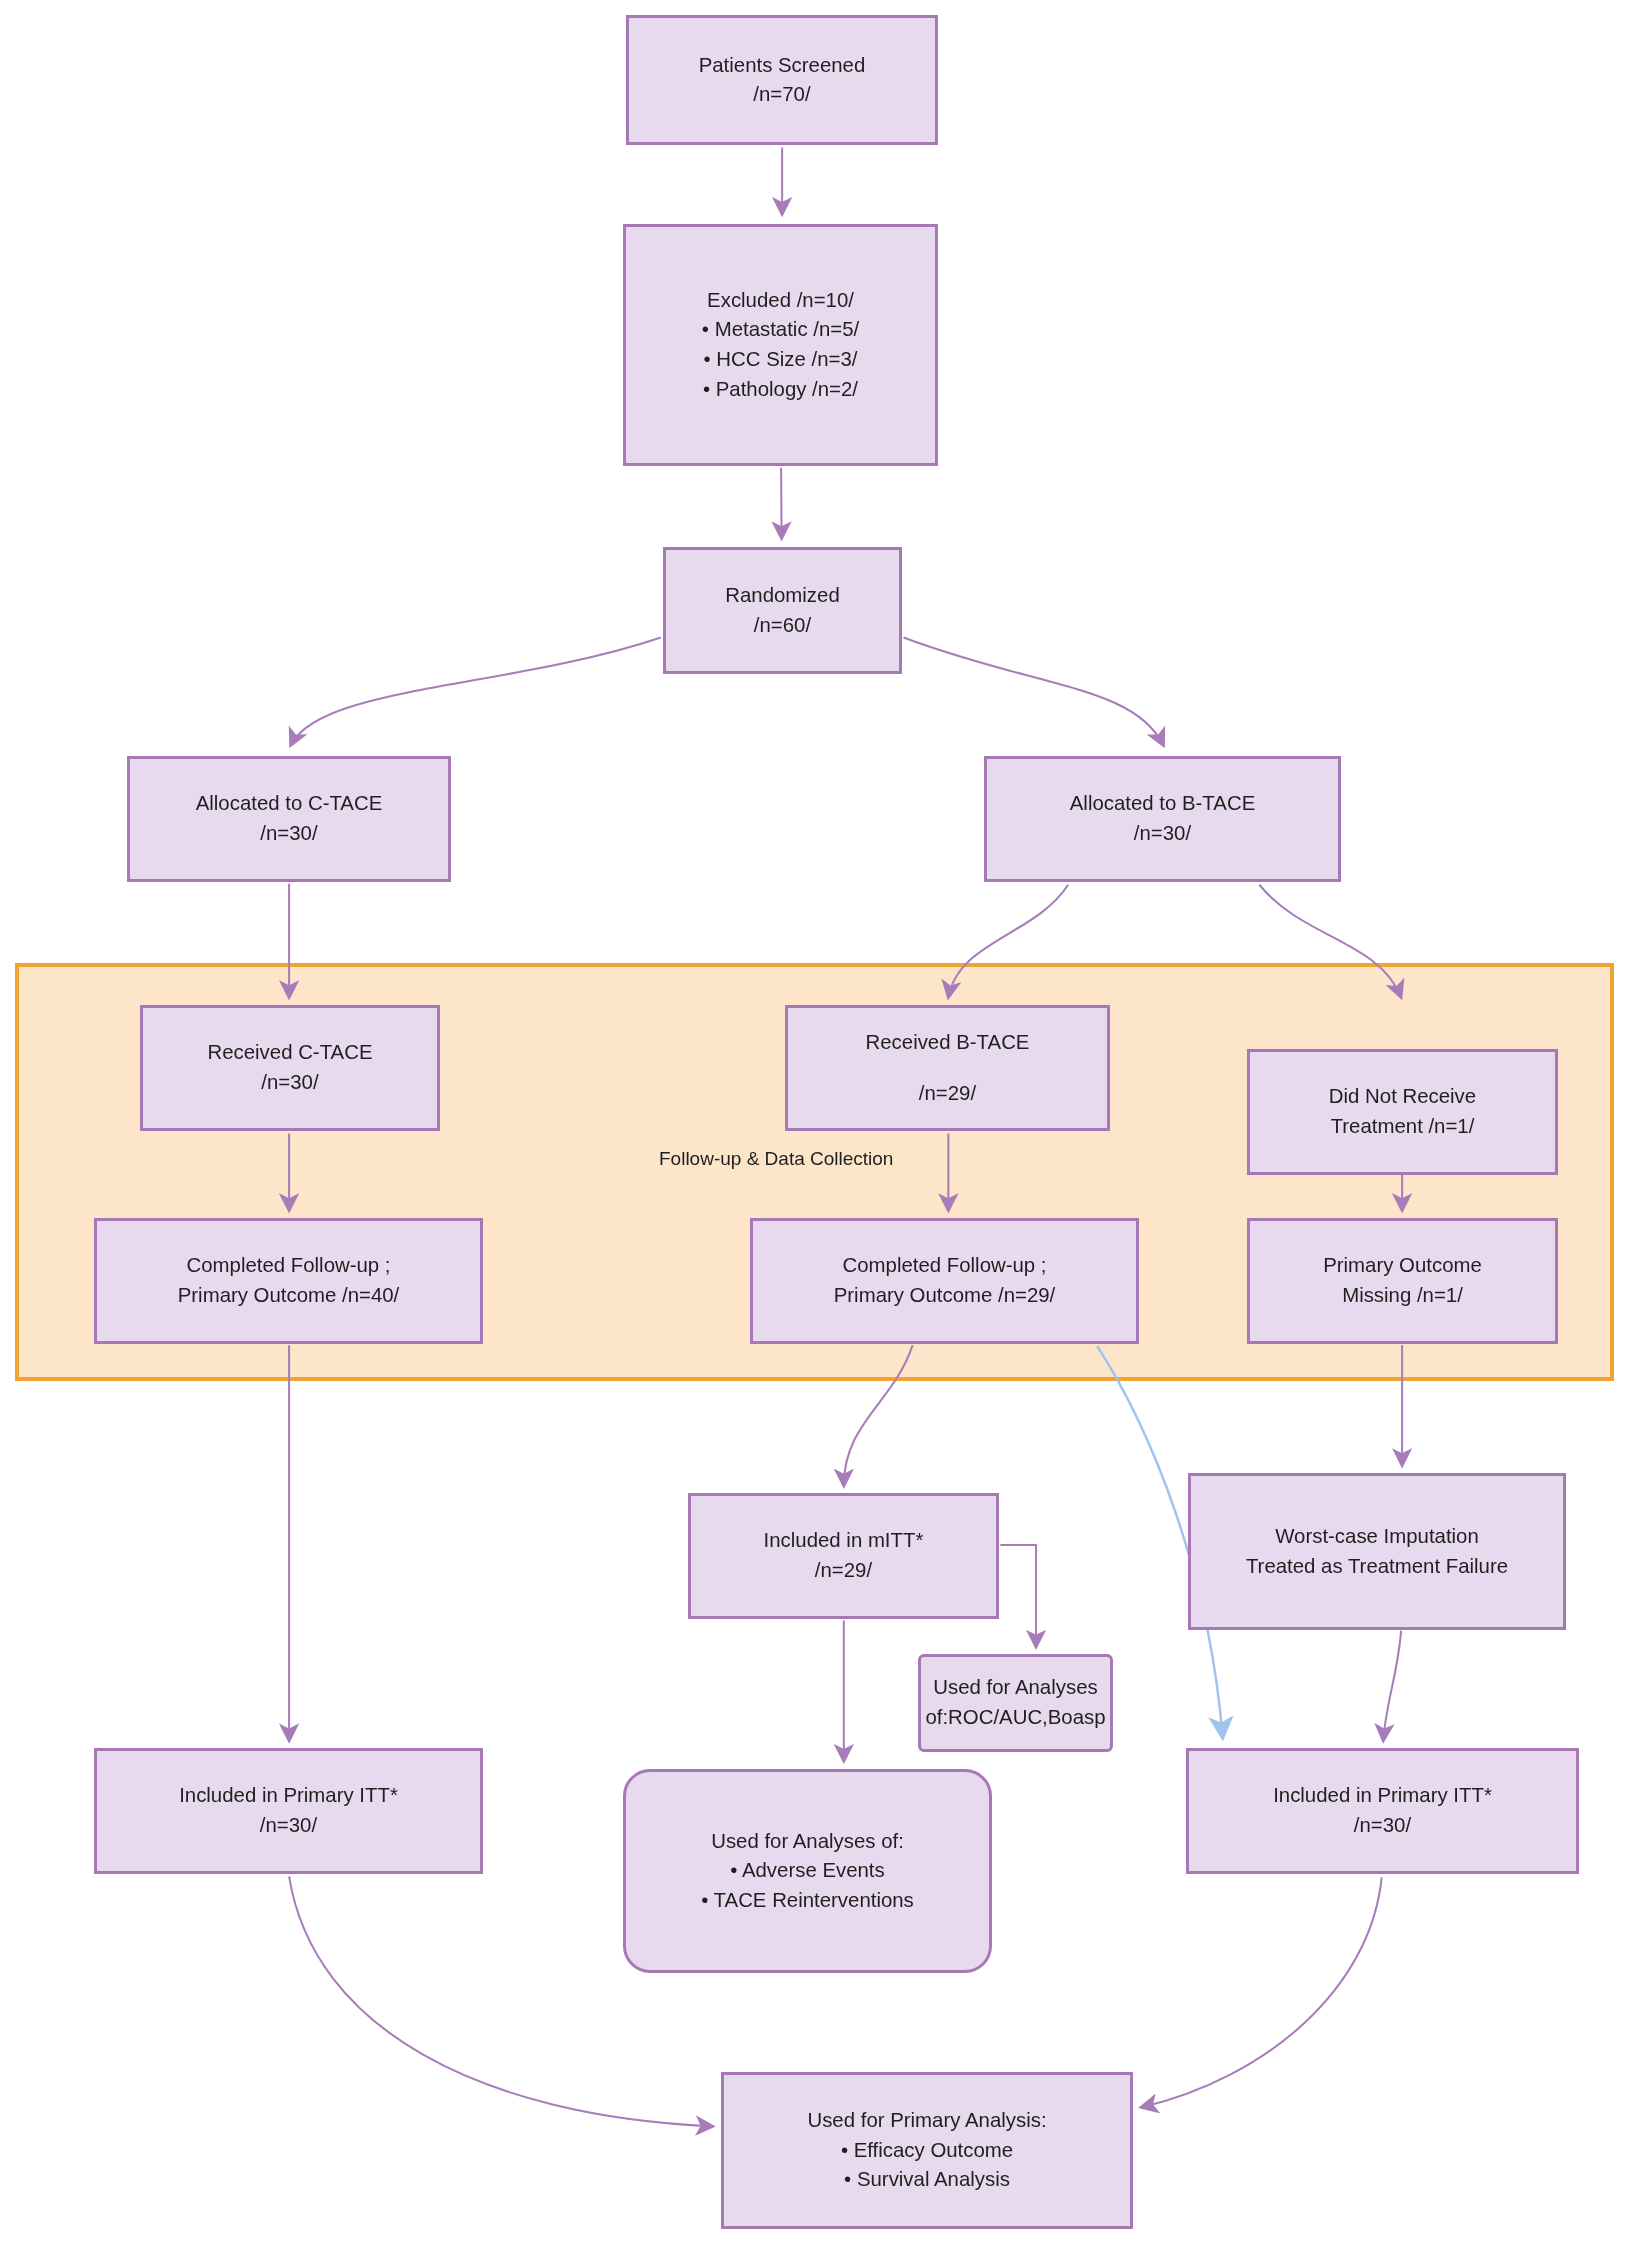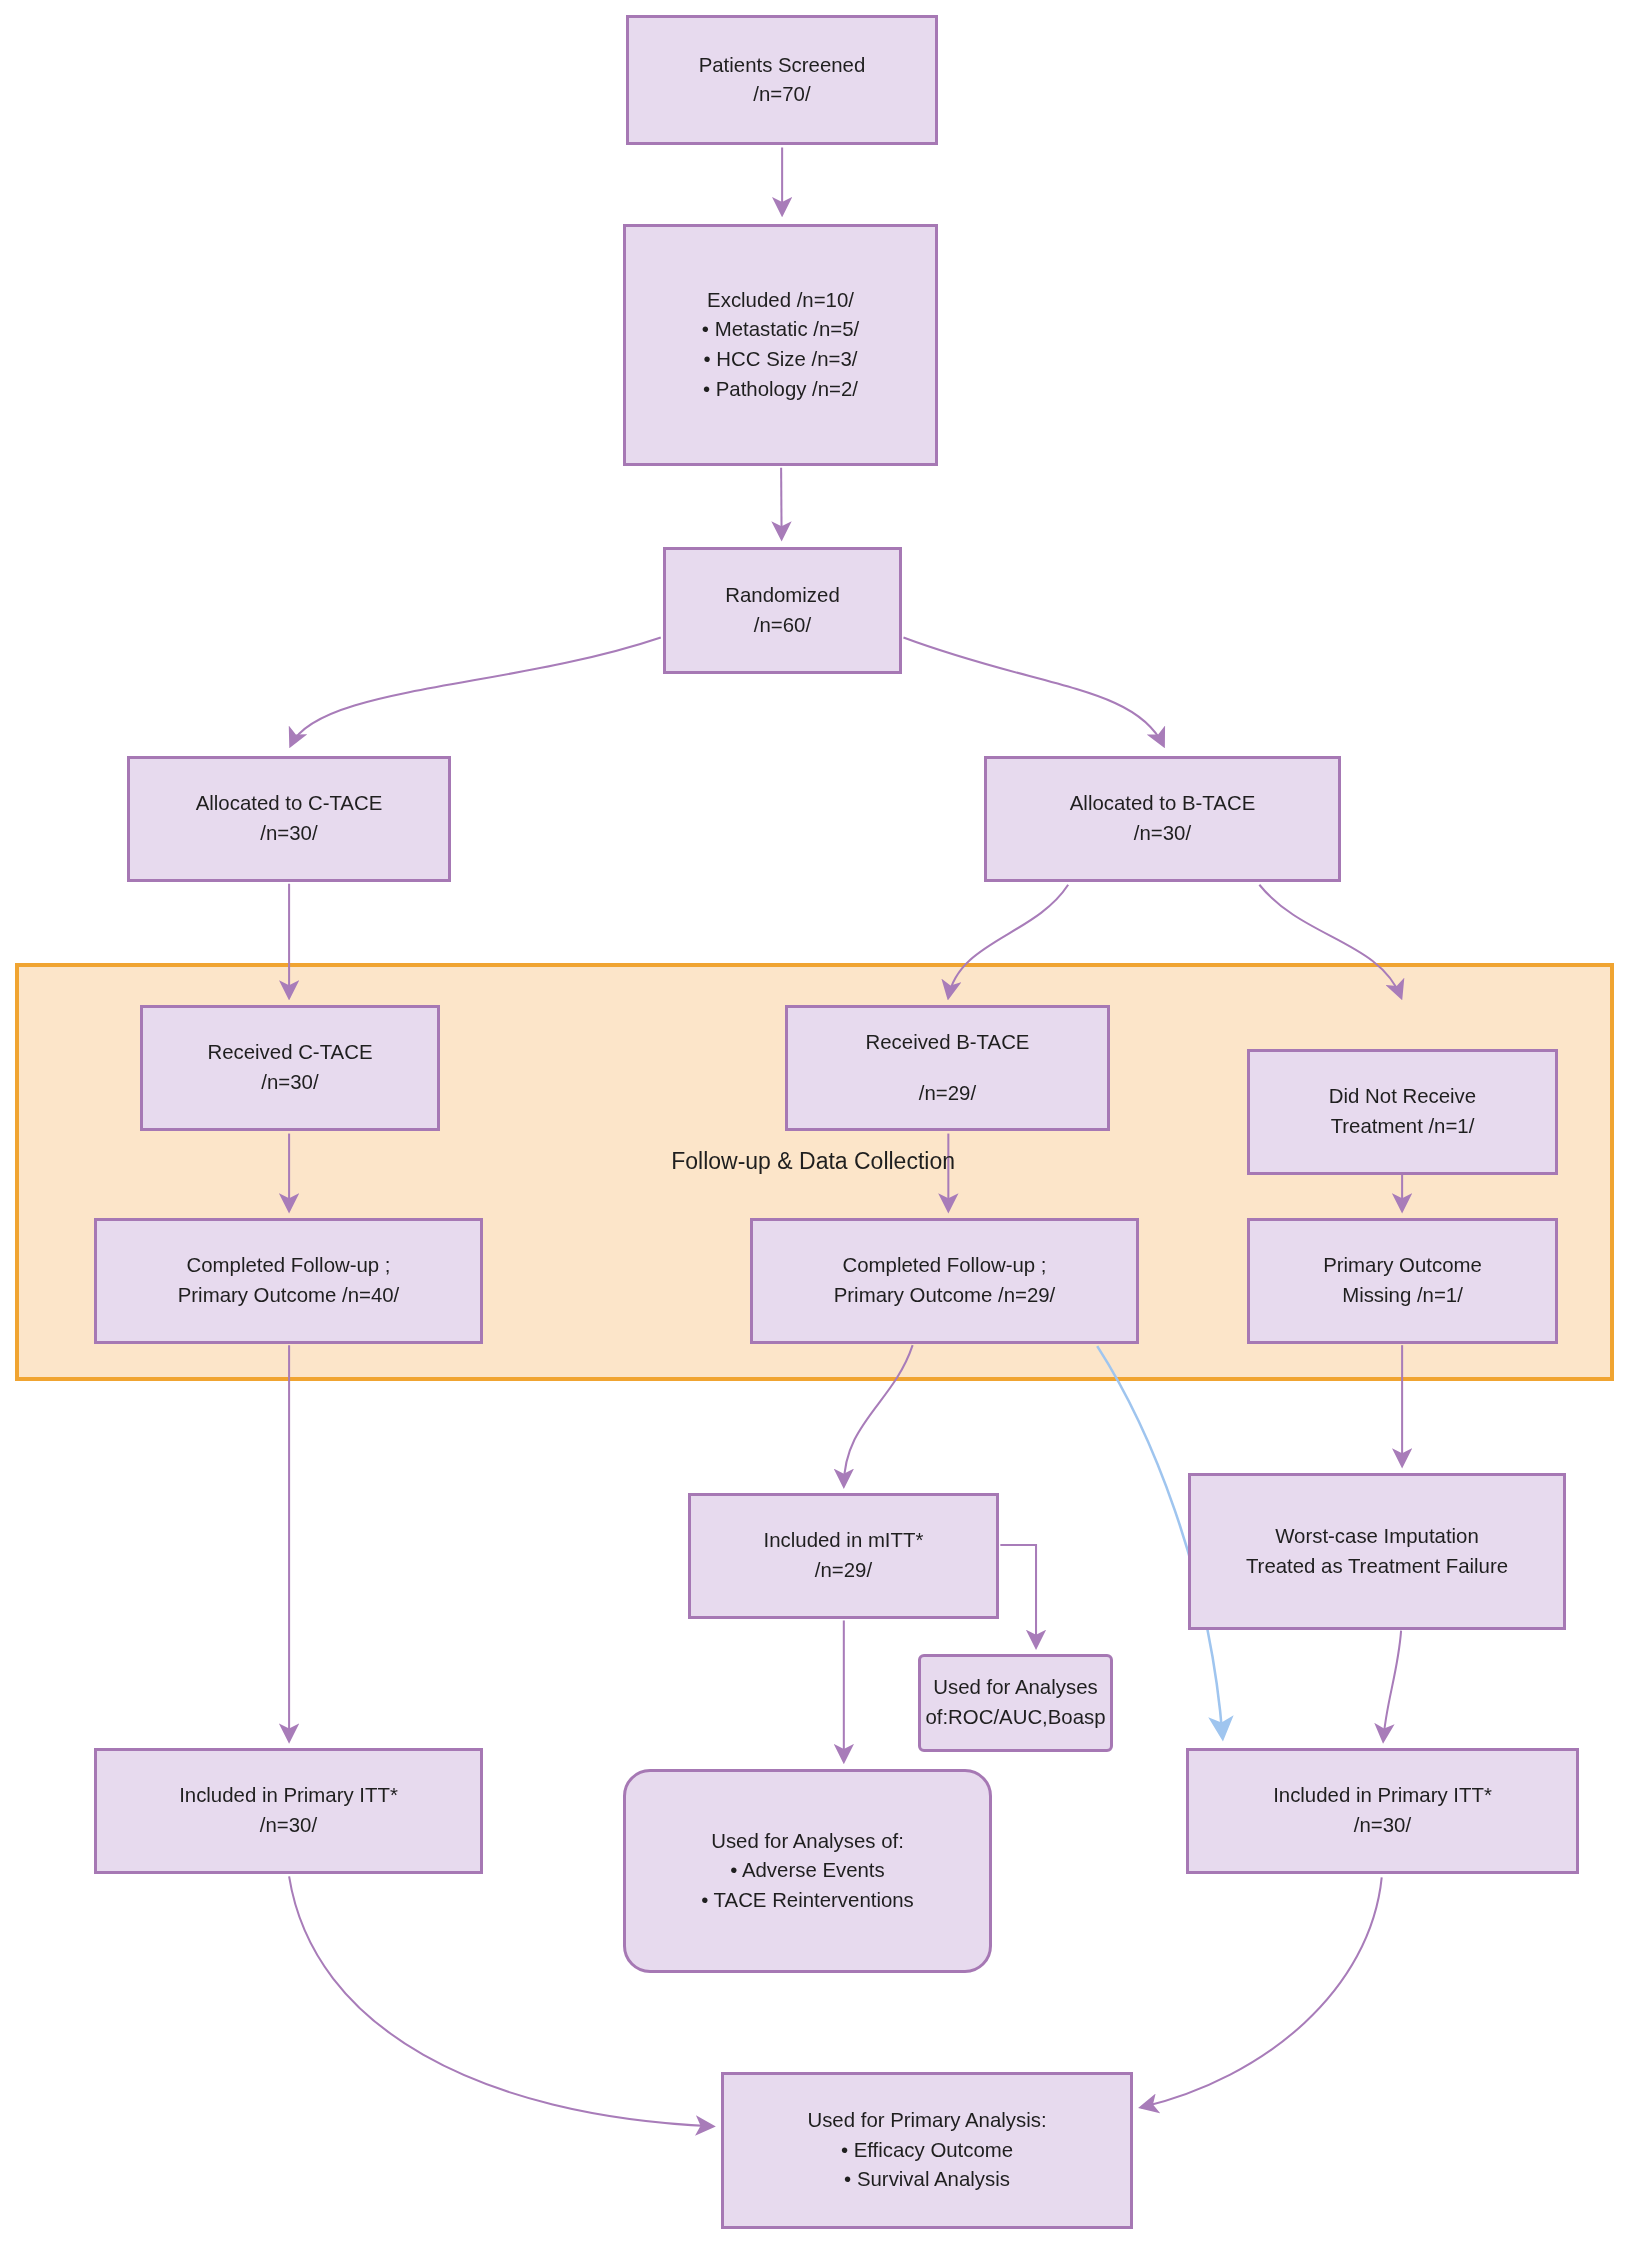--- a/index.html
+++ b/index.html
@@ -21,21 +21,21 @@
   .arrowhead{fill:var(--arrow);}
   .arrowhead-blue{fill:var(--blue-arrow);}
   .box{
     position:absolute;z-index:10;box-sizing:border-box;
     background:var(--box-fill);border:3.6px solid var(--box-stroke);
     display:flex;flex-direction:column;align-items:center;justify-content:center;
     text-align:center;color:var(--text);font-size:20.4px;line-height:1.45;
   }
   .rounded{border-radius:6px;}
   .region-label{
-    position:absolute;z-index:6;color:var(--text);font-size:23px;text-align:right;
+    position:absolute;z-index:6;color:var(--text);font-size:19px;text-align:left;
   }
 </style>
 </head>
 <body>
 
 <div id="stage">
 
   <div class="region" style="left:15.3px;top:963px;width:1599px;height:418px;"></div>
 
   <div class="region-label" style="left:659px;top:1148px;width:296px;">Follow-up &amp; Data Collection</div>

